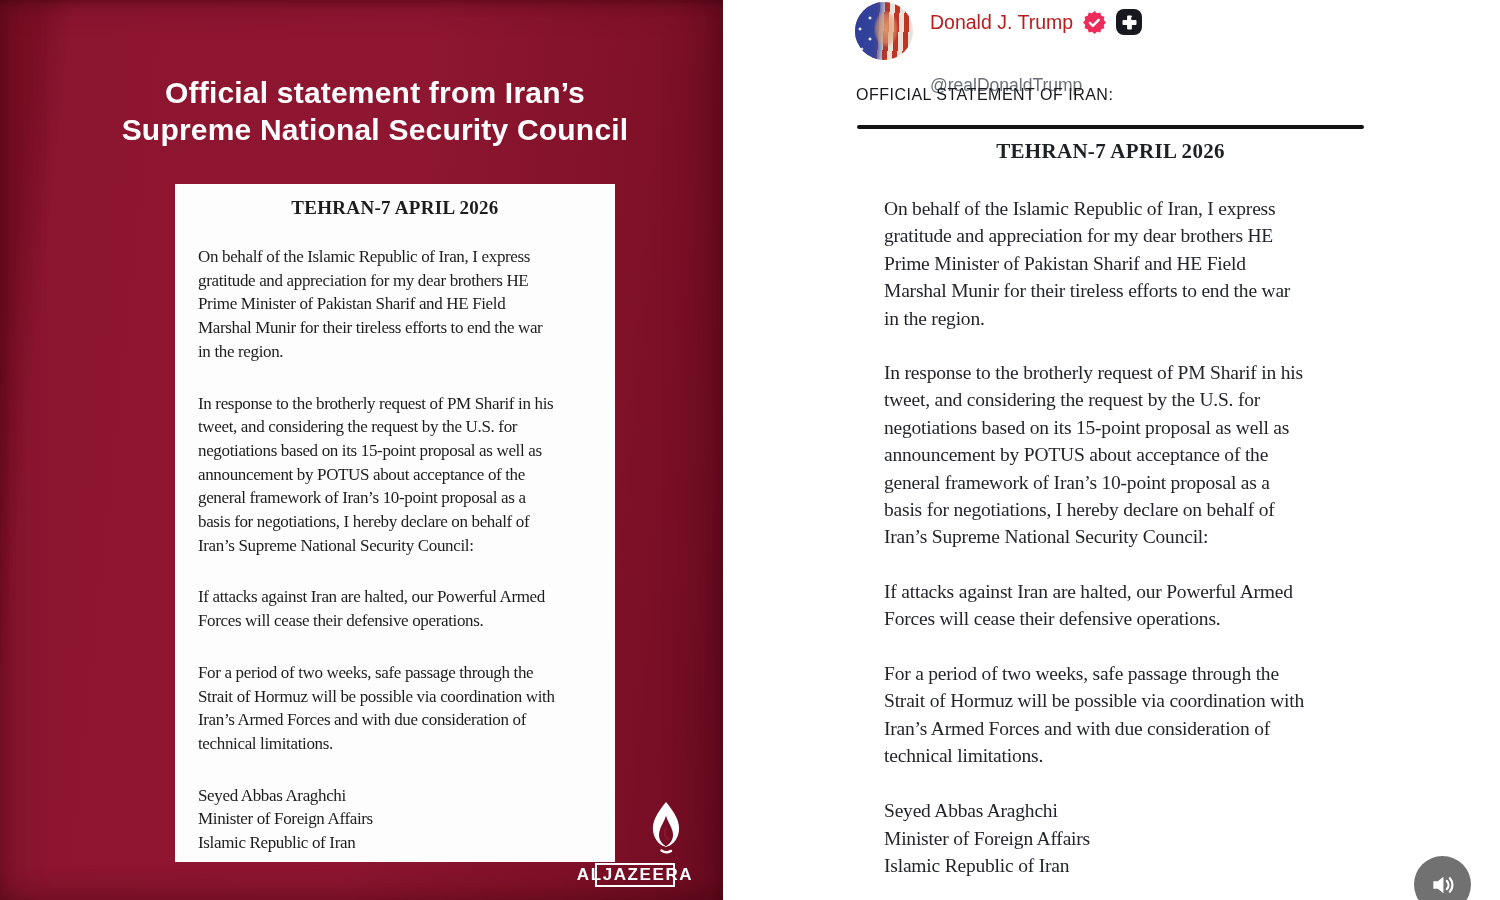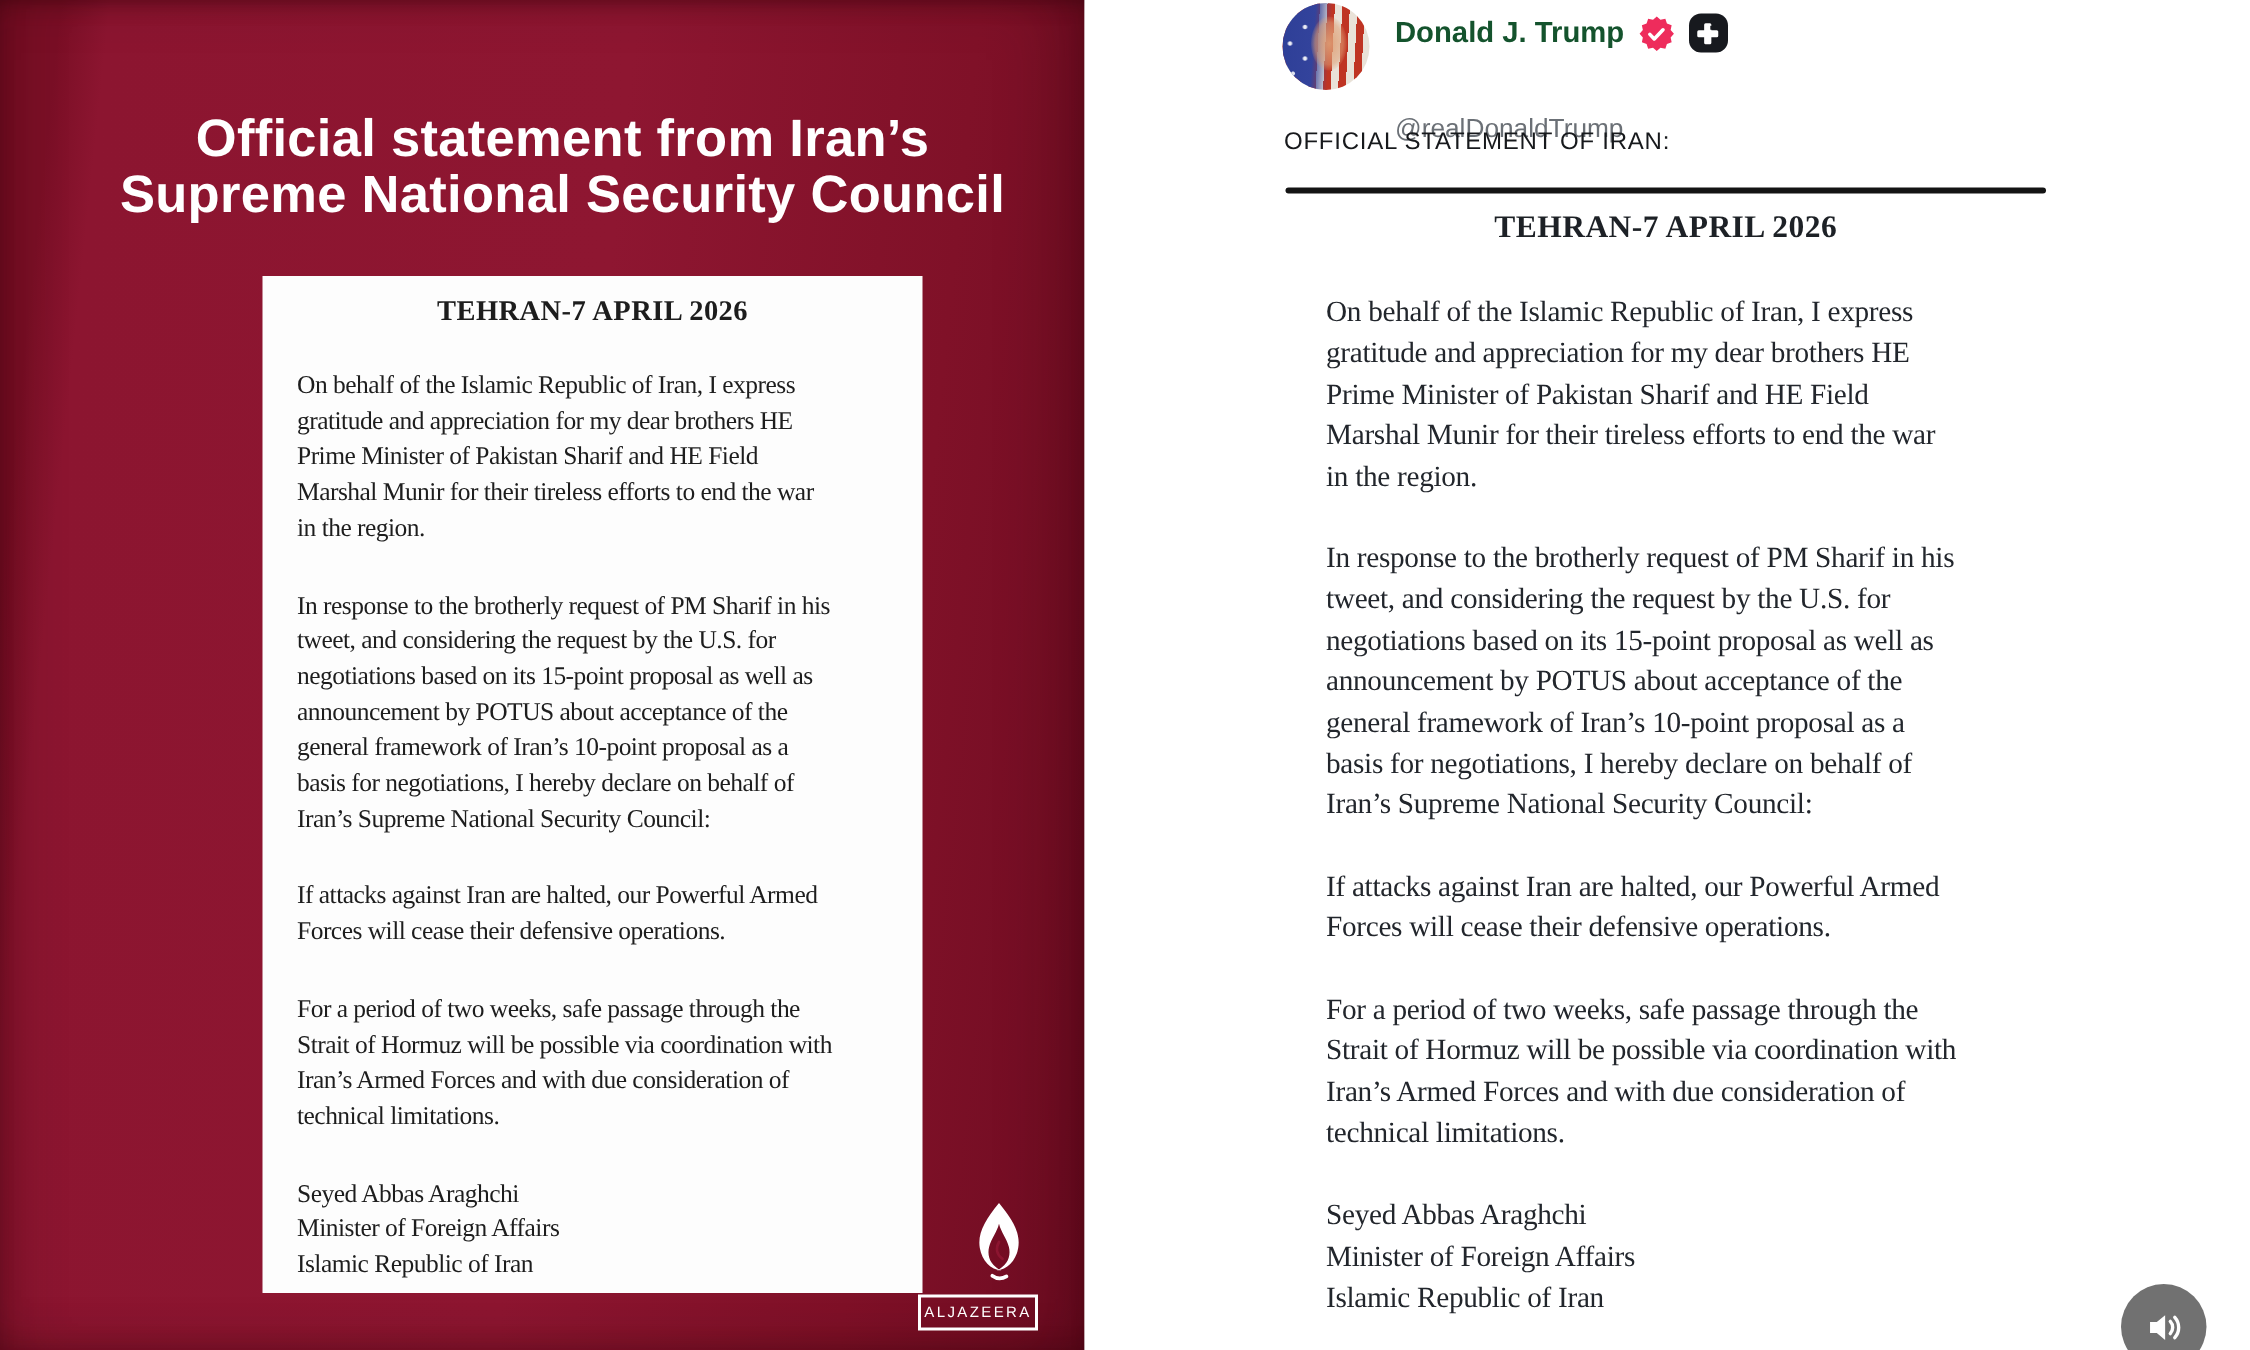--- a/index.html
+++ b/index.html
@@ -12,21 +12,21 @@
 
   
   .left-panel{
     position:absolute;left:0;top:0;width:723px;height:900px;
     background:linear-gradient(96deg,#7b0f26 0%,#7b0f26 5%,#8c1530 9%,#8e1631 52%,#801128 80%,#6f0c22 100%);
     box-shadow:inset 0 8px 14px -8px rgba(40,0,8,.5), inset -26px 0 48px -18px rgba(40,0,8,.35), inset 30px 0 40px -26px rgba(40,0,8,.3), inset 0 -14px 30px -16px rgba(40,0,8,.35);
   }
   .aj-title{
     position:absolute;left:30px;top:74px;width:690px;margin:0;
     text-align:center;color:#ffffff;
-    font-size:35px;line-height:37px;font-weight:700;letter-spacing:.2px;
+    font-size:30px;line-height:37px;font-weight:700;letter-spacing:.2px;
     white-space:pre-line;
   }
   .doc-card{
     position:absolute;left:175px;top:184px;width:440px;height:678px;
     background:#fdfdfd;box-sizing:border-box;
     padding:13px 10px 0 23px;
     color:#1d1d1d;
   }
   .doc-dateline{
     text-align:center;margin:0 13px 26px 0;
@@ -40,24 +40,24 @@
     white-space:pre-line;
   }
   .doc-signature{
     margin-top:9px;
     font-family:"Liberation Serif","DejaVu Serif",serif;
     font-size:17px;line-height:23.7px;letter-spacing:-.35px;
     white-space:pre-line;
   }
   .aj-logo-flame{position:absolute;left:646px;top:801px;width:40px;height:60px;}
   .aj-wordmark{
-    position:absolute;left:612px;top:863px;width:80px;height:24px;
+    position:absolute;left:595px;top:863px;width:80px;height:24px;
     border:2px solid #ffffff;box-sizing:border-box;
     display:flex;align-items:center;justify-content:center;
-    color:#ffffff;font-size:10px;font-weight:400;letter-spacing:1.6px;
+    color:#ffffff;font-size:17px;font-weight:700;letter-spacing:1.6px;
   }
 
   
   .post{position:absolute;left:723px;top:0;width:777px;height:900px;background:#ffffff;}
   .avatar{
     position:absolute;left:132px;top:2px;width:58px;height:58px;border-radius:50%;
     overflow:hidden;border:0;
     background:repeating-linear-gradient(93deg,#bf3423 0 5px,#e9e2d8 5px 10px);
     cursor:pointer;
   }
@@ -76,21 +76,21 @@
   }
   .avatar-face{
     position:absolute;left:32%;top:16%;width:42%;height:62%;border-radius:50%;
     background:radial-gradient(ellipse at center,rgba(223,160,118,.9) 0%,rgba(223,160,118,.55) 55%,rgba(223,160,118,0) 75%);
   }
   .author-row{
     position:absolute;left:207px;top:8px;height:28px;
     display:flex;align-items:center;gap:9px;
   }
   .author-name{
-    font-size:19.5px;font-weight:700;color:#14532d;cursor:pointer;
+    font-size:19.5px;font-weight:400;color:#b91c1c;cursor:pointer;
   }
   .verified-badge{width:25px;height:25px;display:block;}
   .truth-badge{
     width:26px;height:26px;border-radius:8px;background:#17191e;
     display:flex;align-items:center;justify-content:center;
   }
   .truth-badge svg{width:15px;height:15px;display:block;}
   .author-handle{
     position:absolute;left:207px;top:37px;
     font-size:17.5px;color:#6b7076;cursor:pointer;margin-top:38px;

